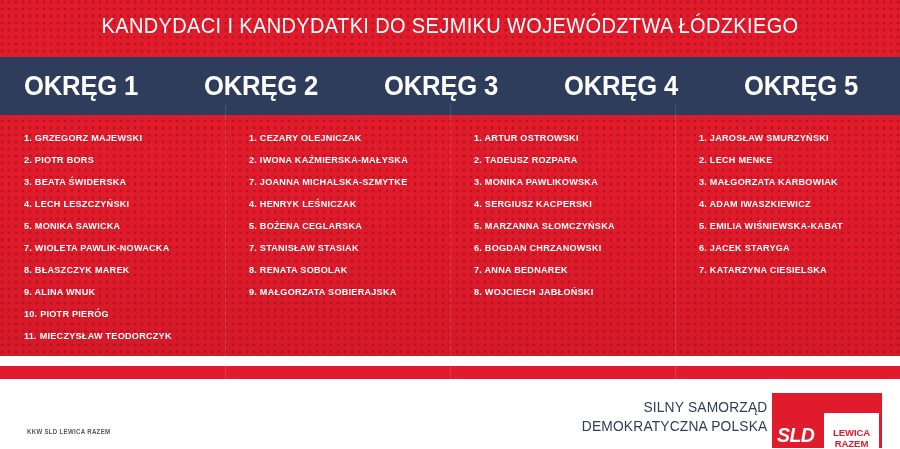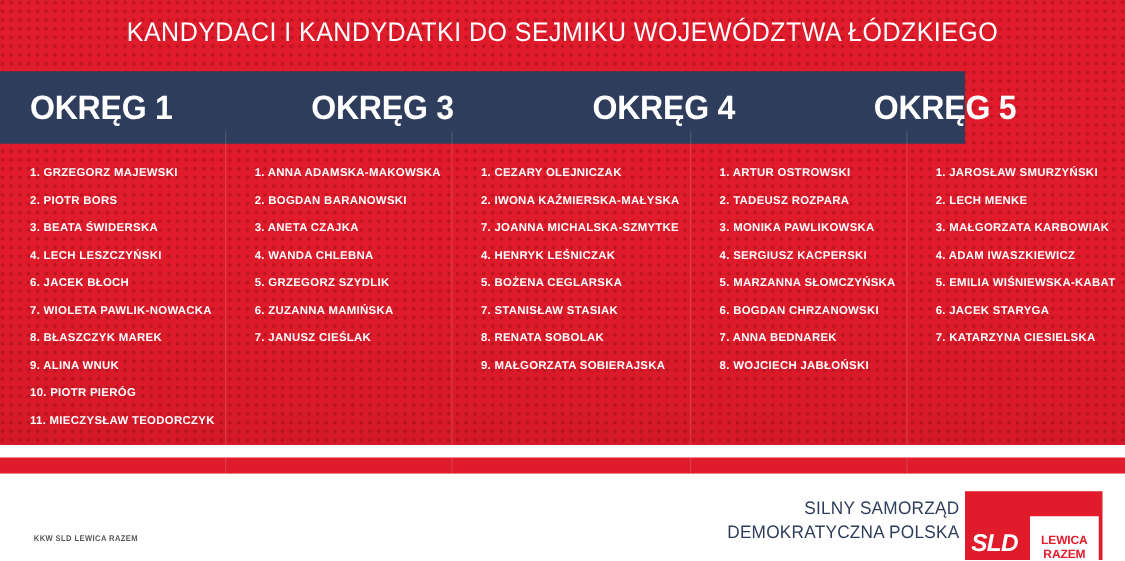--- a/index.html
+++ b/index.html
@@ -55,21 +55,21 @@
     transform-origin: center top;
     white-space: nowrap;
     z-index: 4;
   }
 
   
   .navy-band {
     position: absolute;
     left: 0;
     top: 57px;
-    width: 772px;
+    width: 900px;
     height: 58px;
     background: #2e3d5c;
     z-index: 3;
   }
   .navy-band-inner {
     position: relative;
     width: 900px;
     height: 58px;
     display: flex;
   }
@@ -231,55 +231,49 @@
   <div class="red-panel"></div>
 
   <div class="poster-title">KANDYDACI I KANDYDATKI DO SEJMIKU WOJEWÓDZTWA ŁÓDZKIEGO</div>
 
   <div class="navy-band">
     <div class="navy-band-inner">
       <div class="okreg-head">
         <span class="okreg-label">OKRĘG 1</span>
       </div>
       <div class="okreg-head">
+        <span class="okreg-label">OKRĘG 2</span>
+      </div>
+      <div class="okreg-head">
         <span class="okreg-label">OKRĘG 3</span>
       </div>
       <div class="okreg-head">
         <span class="okreg-label">OKRĘG 4</span>
       </div>
       <div class="okreg-head">
         <span class="okreg-label">OKRĘG 5</span>
       </div>
     </div>
   </div>
 
   <div class="columns">
 
     <div class="col">
       <div class="cand">1. GRZEGORZ MAJEWSKI</div>
       <div class="cand">2. PIOTR BORS</div>
       <div class="cand">3. BEATA ŚWIDERSKA</div>
       <div class="cand">4. LECH LESZCZYŃSKI</div>
-      <div class="cand">6. JACEK BŁOCH</div>
+      <div class="cand">5. MONIKA SAWICKA</div>
       <div class="cand">7. WIOLETA PAWLIK-NOWACKA</div>
       <div class="cand">8. BŁASZCZYK MAREK</div>
       <div class="cand">9. ALINA WNUK</div>
       <div class="cand">10. PIOTR PIERÓG</div>
       <div class="cand">11. MIECZYSŁAW  TEODORCZYK</div>
     </div>
 
-    <div class="col">
-      <div class="cand">1. ANNA ADAMSKA-MAKOWSKA</div>
-      <div class="cand">2. BOGDAN BARANOWSKI</div>
-      <div class="cand">3. ANETA CZAJKA</div>
-      <div class="cand">4. WANDA CHLEBNA</div>
-      <div class="cand">5. GRZEGORZ SZYDLIK</div>
-      <div class="cand">6. ZUZANNA MAMIŃSKA</div>
-      <div class="cand">7. JANUSZ CIEŚLAK</div>
-    </div>
 
     <div class="col">
       <div class="cand">1. CEZARY OLEJNICZAK</div>
       <div class="cand">2. IWONA KAŹMIERSKA-MAŁYSKA</div>
       <div class="cand">7. JOANNA MICHALSKA-SZMYTKE</div>
       <div class="cand">4. HENRYK LEŚNICZAK</div>
       <div class="cand">5. BOŻENA CEGLARSKA</div>
       <div class="cand">7. STANISŁAW STASIAK</div>
       <div class="cand">8. RENATA SOBOLAK</div>
       <div class="cand">9. MAŁGORZATA SOBIERAJSKA</div>

